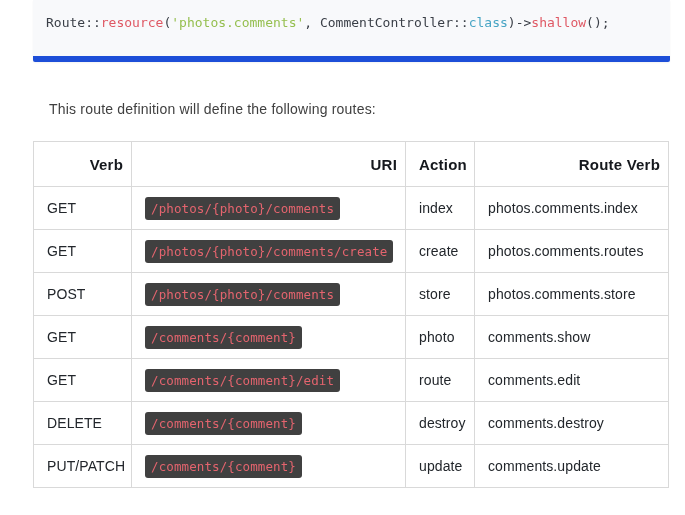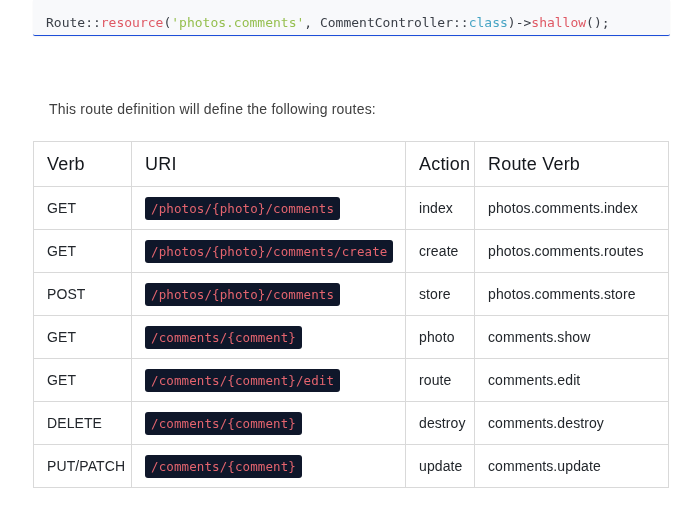--- a/index.html
+++ b/index.html
@@ -8,24 +8,24 @@
     background:#ffffff;
     font-family:"Liberation Sans", sans-serif;
     position:relative;
     overflow:hidden;
   }
 
   
   .code-block {
     position:absolute;
     left:33px; top:0;
-    width:637px; height:36px;
+    width:637px; height:62px;
     box-sizing:border-box;
     background:#f8f9fb;
-    border-bottom:1px solid #1d4ed8;
+    border-bottom:6px solid #1d4ed8;
     box-shadow:0 1px 2px rgba(0,0,0,0.05);
     border-radius:0 0 2px 2px;
     padding:15px 14px 0 13px;
   }
   .code-line {
     margin:0;
     font-family:"DejaVu Sans Mono", monospace;
     font-size:13px;
     line-height:16px;
     white-space:pre;
@@ -55,36 +55,37 @@
   }
   .routes-table th, .routes-table td {
     border:1px solid #d9d9d9;
     text-align:left;
     vertical-align:middle;
     padding:0 8px 0 13px;
     box-sizing:border-box;
   }
   .routes-table th {
     height:45px;
-    font-size:18px;
-    font-weight:normal;
+    font-size:15px;
+    font-weight:bold;
     color:#15181d;
     letter-spacing:0.2px;
+    text-align:right;
   }
   .routes-table td {
     height:43px;
     font-size:14px;
     color:#22262b;
     letter-spacing:0.1px;
   }
   .inline-code {
     font-family:"DejaVu Sans Mono", monospace;
     font-size:12.5px;
     color:#e4646e;
-    background:#0f172a;
+    background:#404040;
     padding:4px 6px;
     border-radius:3px;
     white-space:nowrap;
   }
 </style>
 </head>
 <body>
 
 <div class="code-block">
   <pre class="code-line"><span class="tok-plain">Route::</span><span class="tok-function">resource</span><span class="tok-plain">(</span><span class="tok-string">'photos.comments'</span><span class="tok-plain">, CommentController::</span><span class="tok-keyword">class</span><span class="tok-plain">)-&gt;</span><span class="tok-function">shallow</span><span class="tok-plain">();</span></pre>

